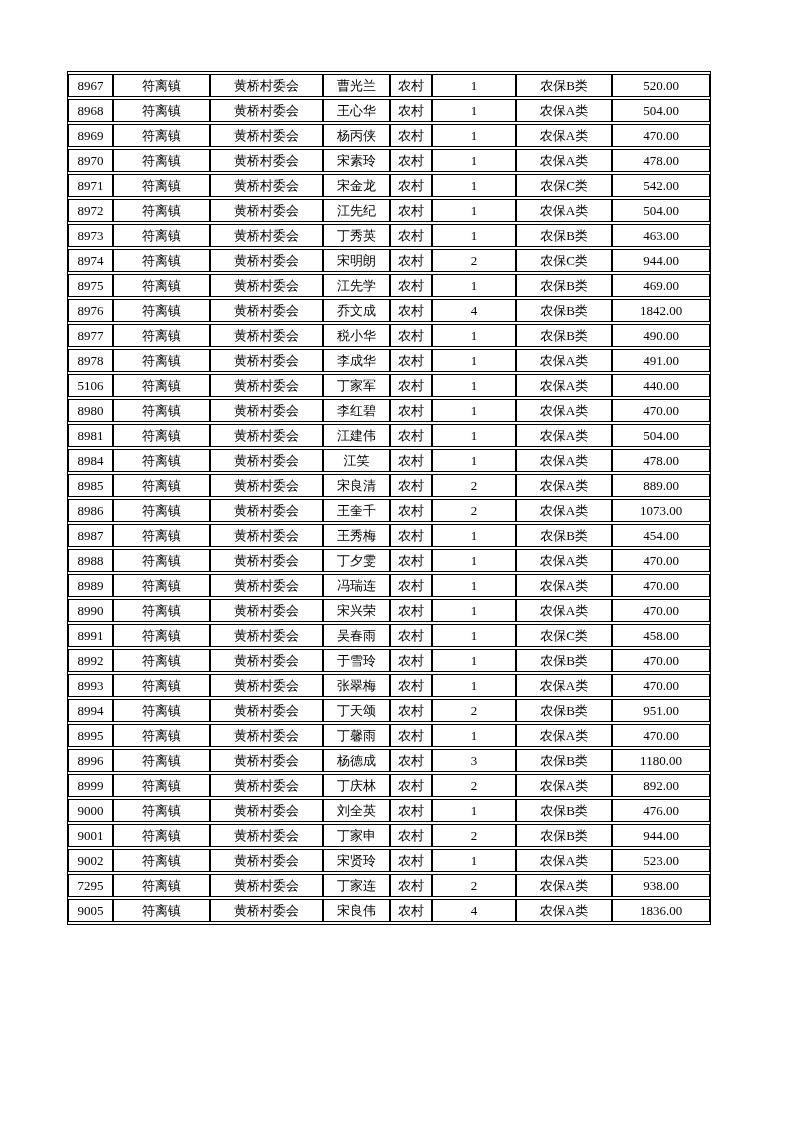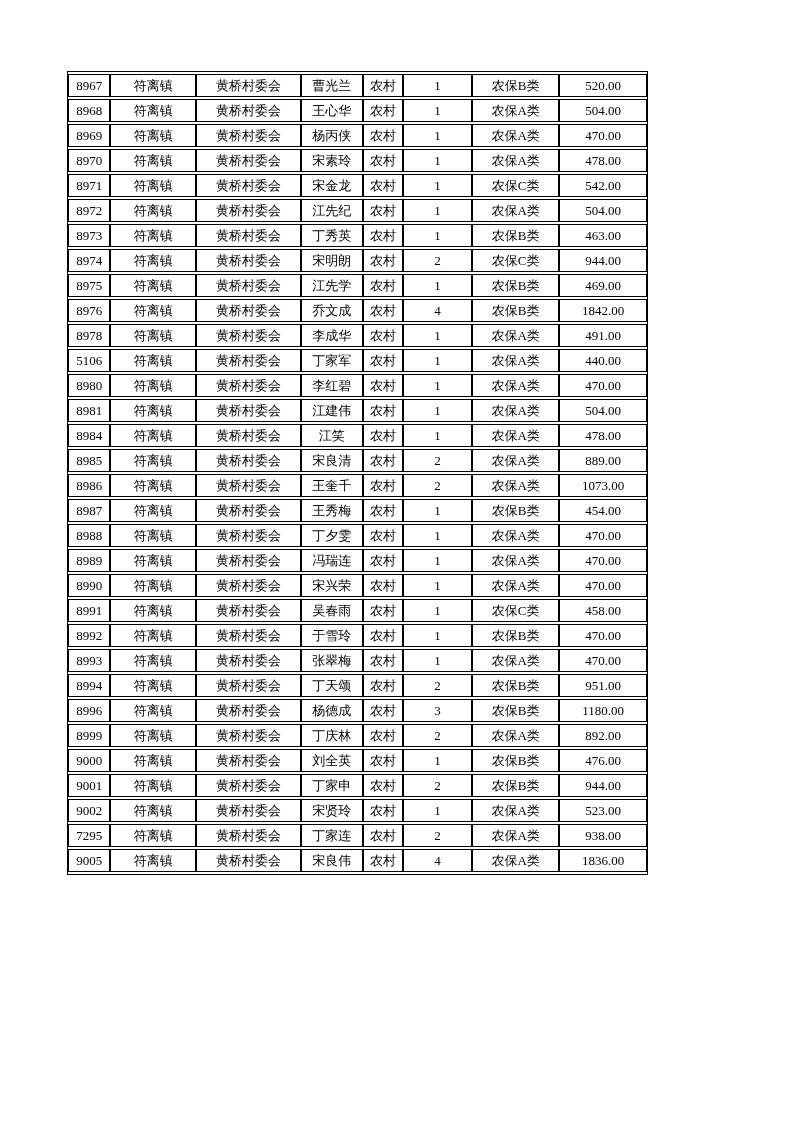--- a/index.html
+++ b/index.html
@@ -2,21 +2,21 @@
 <html><head>
 <meta charset="utf-8">
 <style>
   html, body {
     margin: 0;
     padding: 0;
     background: #ffffff;
   }
   .page {
     position: relative;
-    width: 648px;
+    width: 793px;
     height: 1122px;
     background: #ffffff;
     overflow: hidden;
     font-family: "Liberation Serif", "DejaVu Serif", serif;
     color: #000000;
   }
   table.data-table {
     position: absolute;
     left: 67px;
     top: 71px;
@@ -150,20 +150,30 @@
           <td>8976</td>
           <td>符离镇</td>
           <td>黄桥村委会</td>
           <td>乔文成</td>
           <td>农村</td>
           <td>4</td>
           <td>农保B类</td>
           <td>1842.00</td>
         </tr>
         <tr>
+          <td>8977</td>
+          <td>符离镇</td>
+          <td>黄桥村委会</td>
+          <td>税小华</td>
+          <td>农村</td>
+          <td>1</td>
+          <td>农保B类</td>
+          <td>490.00</td>
+        </tr>
+        <tr>
           <td>8978</td>
           <td>符离镇</td>
           <td>黄桥村委会</td>
           <td>李成华</td>
           <td>农村</td>
           <td>1</td>
           <td>农保A类</td>
           <td>491.00</td>
         </tr>
         <tr>
@@ -298,20 +308,30 @@
         </tr>
         <tr>
           <td>8994</td>
           <td>符离镇</td>
           <td>黄桥村委会</td>
           <td>丁天颂</td>
           <td>农村</td>
           <td>2</td>
           <td>农保B类</td>
           <td>951.00</td>
+        </tr>
+        <tr>
+          <td>8995</td>
+          <td>符离镇</td>
+          <td>黄桥村委会</td>
+          <td>丁馨雨</td>
+          <td>农村</td>
+          <td>1</td>
+          <td>农保A类</td>
+          <td>470.00</td>
         </tr>
         <tr>
           <td>8996</td>
           <td>符离镇</td>
           <td>黄桥村委会</td>
           <td>杨德成</td>
           <td>农村</td>
           <td>3</td>
           <td>农保B类</td>
           <td>1180.00</td>

